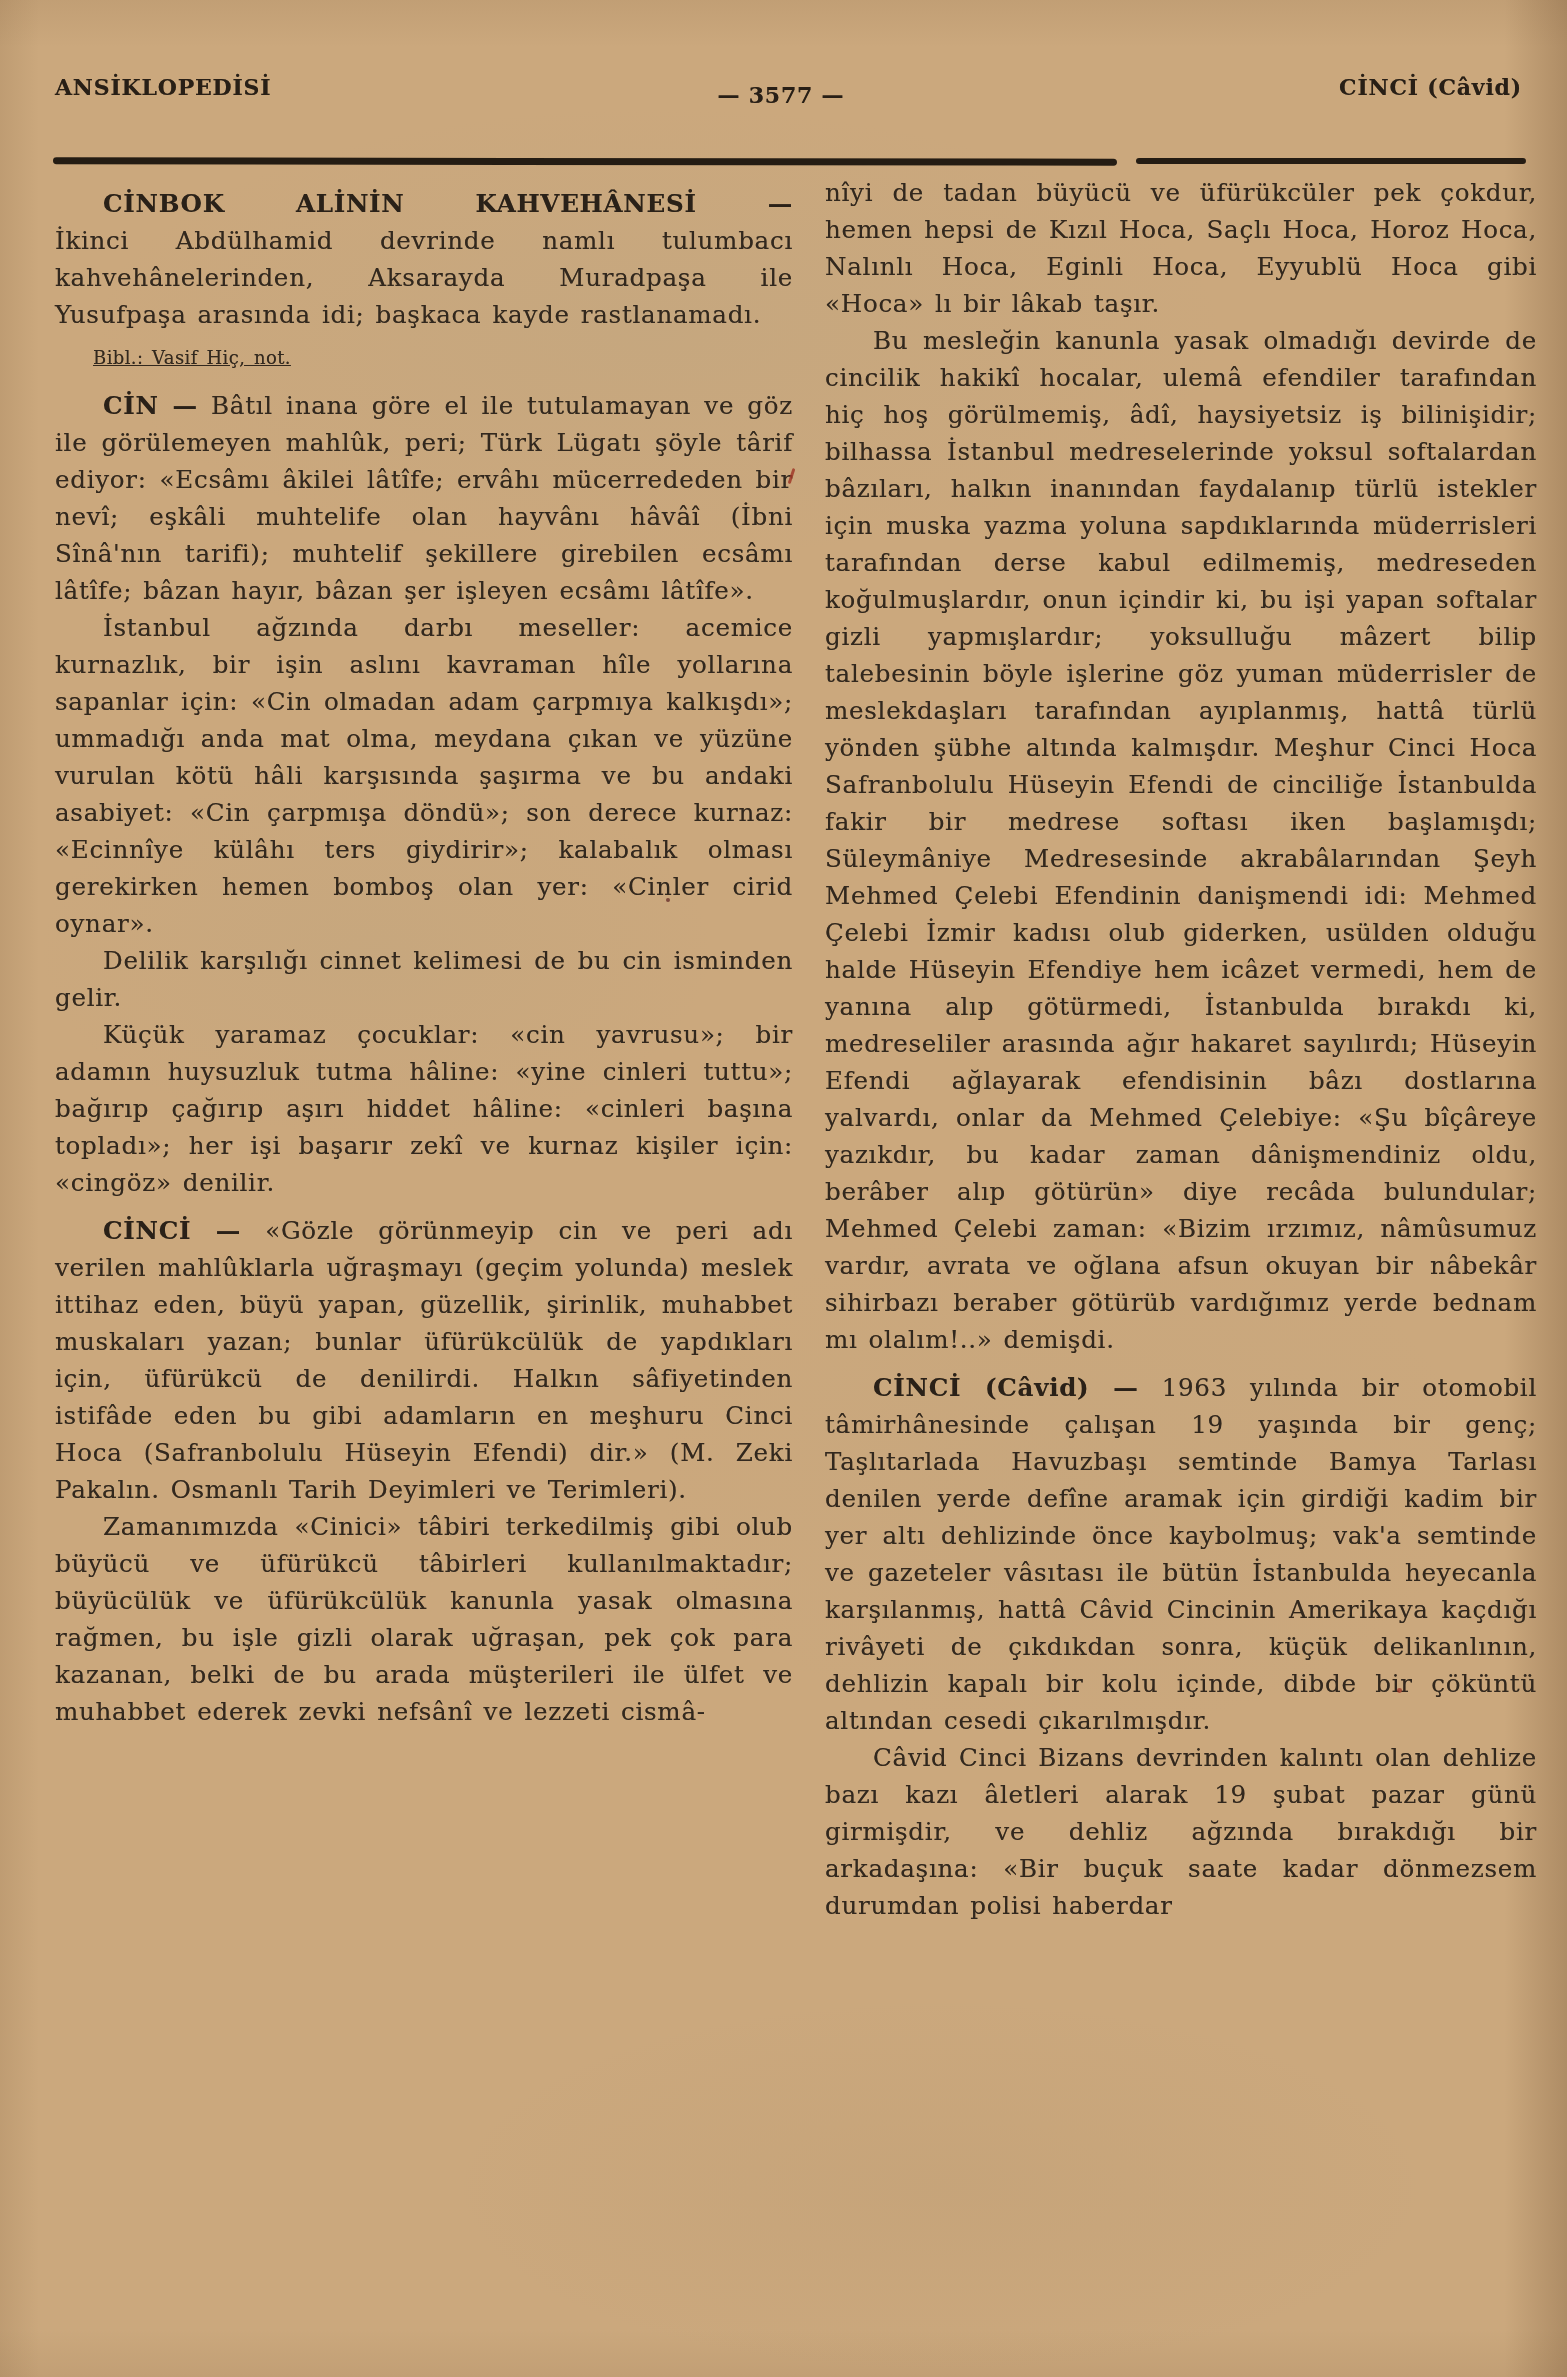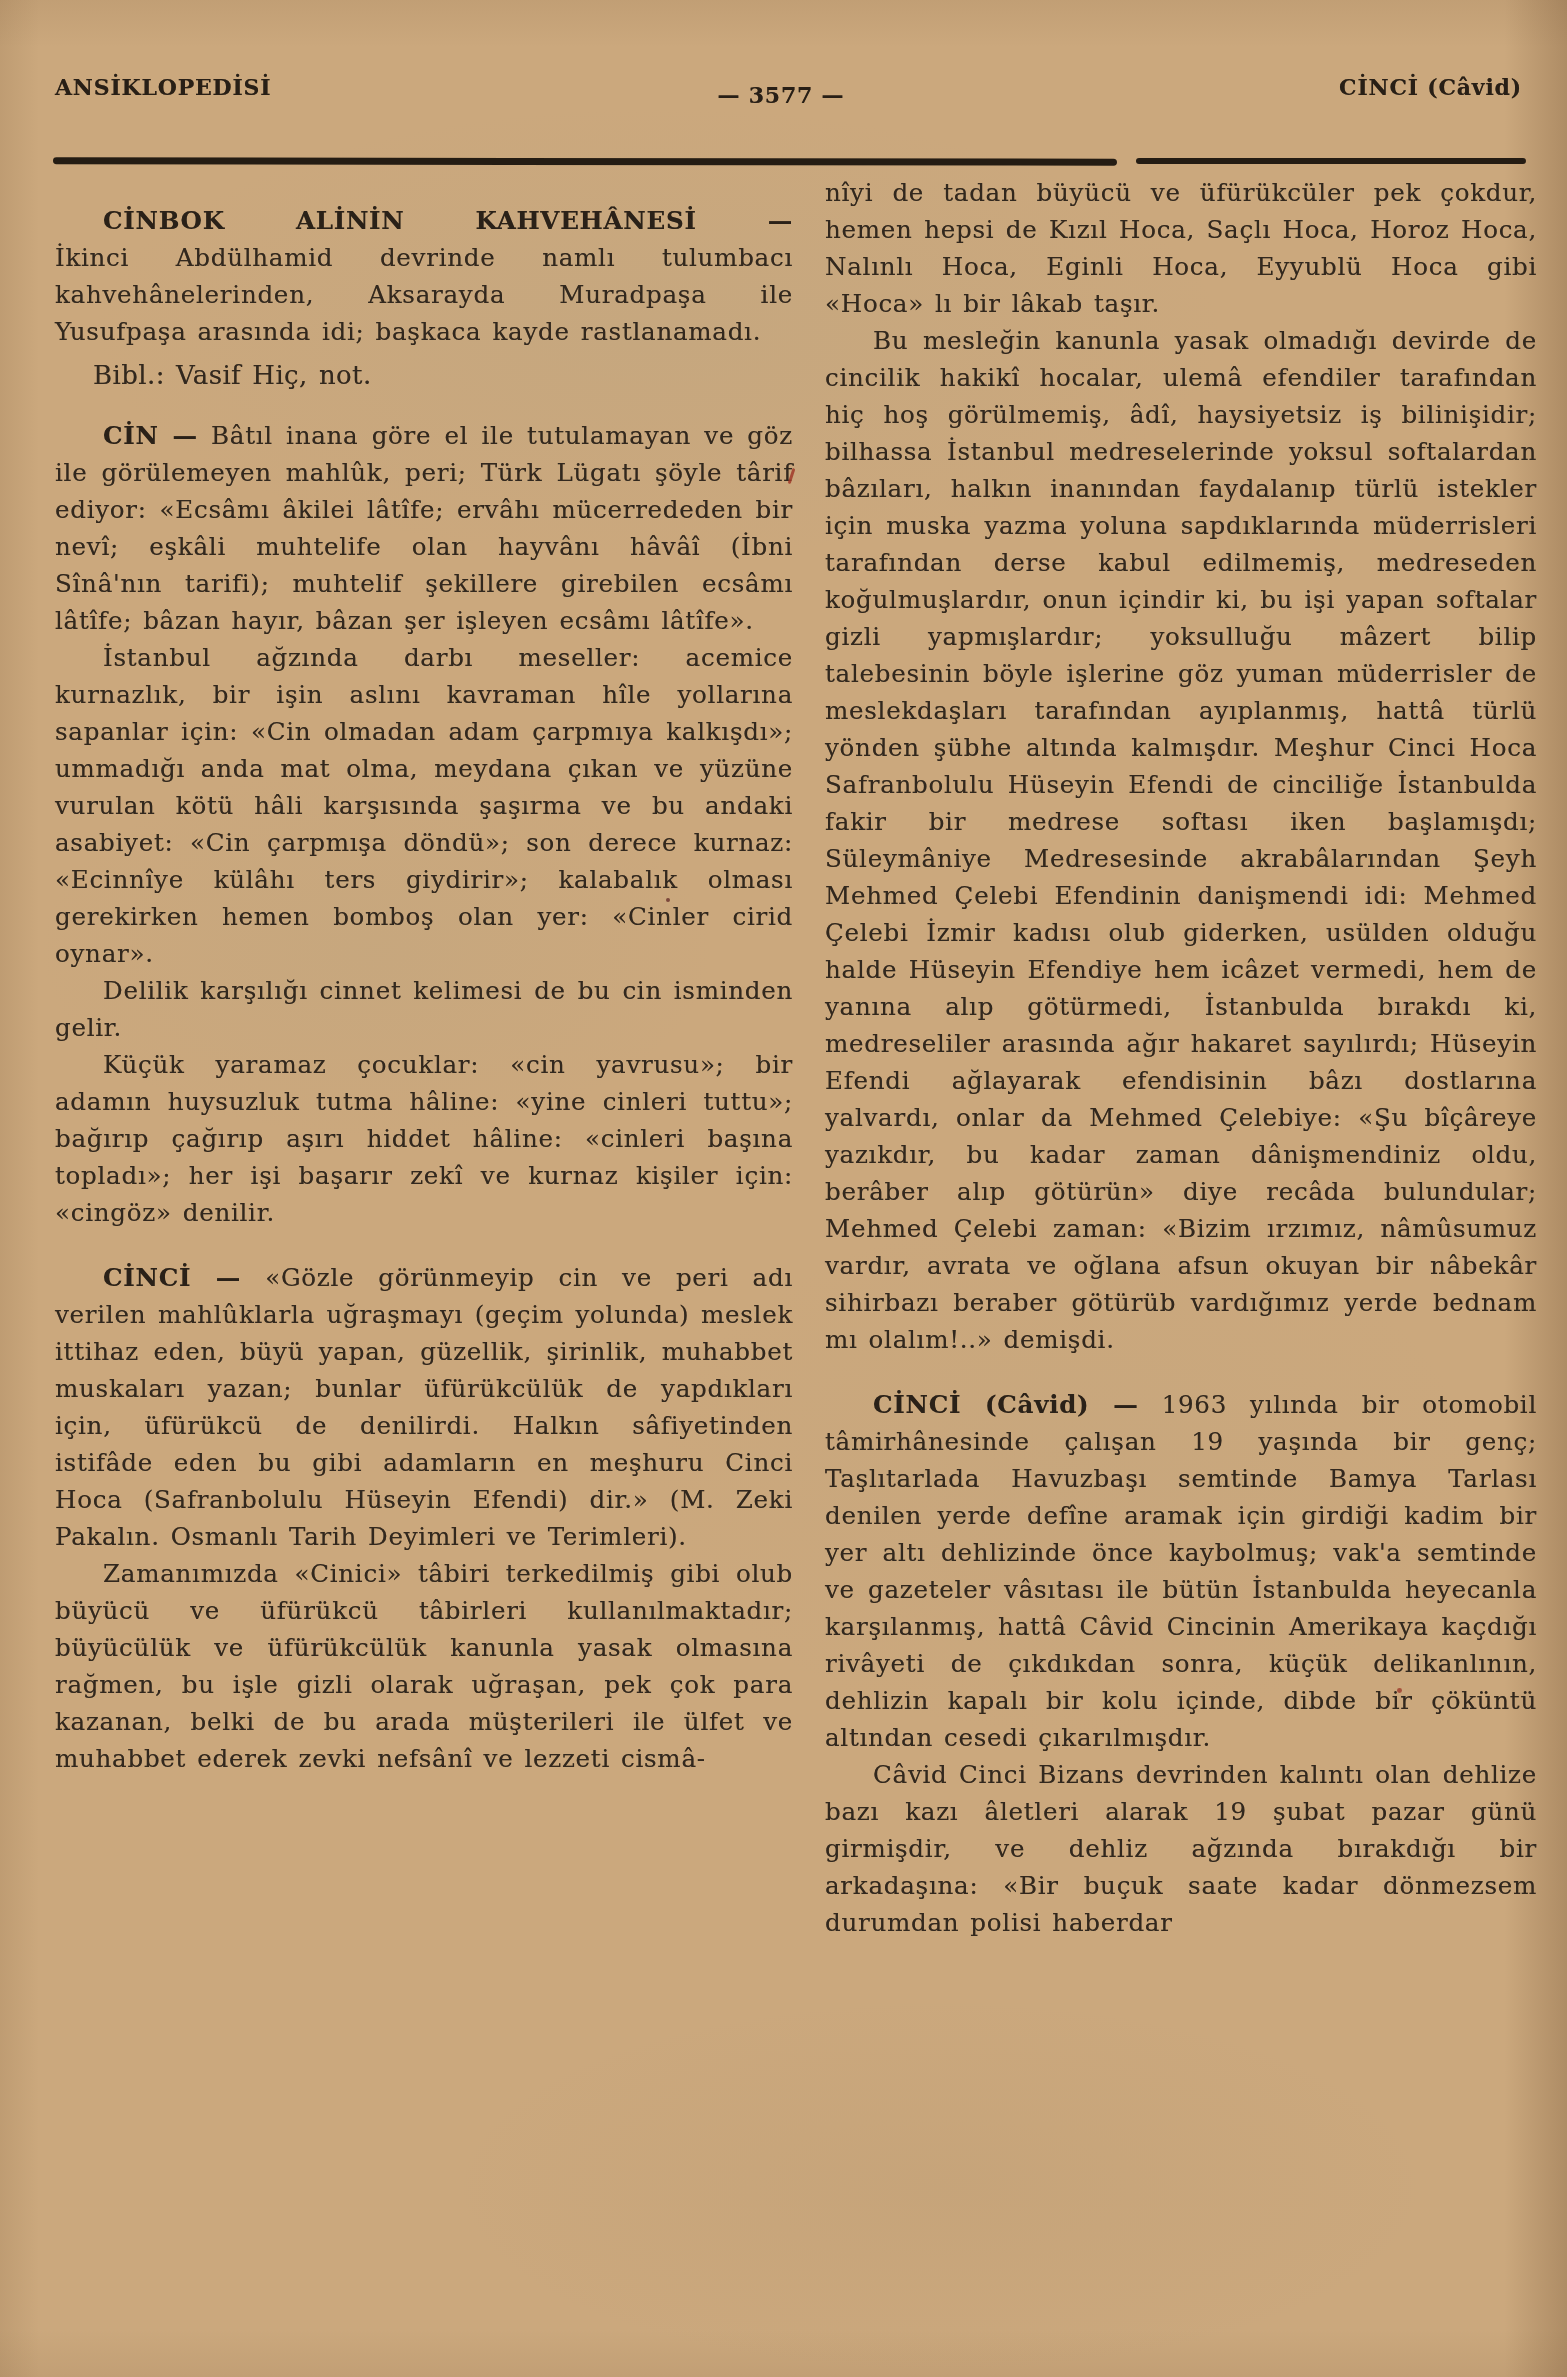--- a/index.html
+++ b/index.html
@@ -54,29 +54,30 @@
     line-height: 37px;
     letter-spacing: 0.7px;
     word-spacing: 2.5px;
     color: #32281e;
     text-shadow: 0 0 0.5px rgba(45,35,25,0.45);
   }
   .col-left  { left: 0;      width: 738px; }
   .col-right { left: 770px; width: 712px; }
   p.para { margin: 0; text-indent: 48px; }
   p.continuation { text-indent: 0; }
-  p.entry { margin-top: 28px; }
+  p.entry { margin-top: 11px; }
   .term { font-weight: bold; color: #2a2118; }
   .term-block { display: block; text-align: justify; text-align-last: justify; }
   p.bibl {
-    font-size: 26px;
+    font-size: 18px;
     line-height: 28px;
     letter-spacing: 0.4px;
     margin: 11px 0 15.3px 0;
     text-indent: 38px;
+    text-decoration: underline;
   }
   
   .speck { position: absolute; }
   .speck-red-slash {
     left: 790px; top: 468px; width: 2.7px; height: 16.4px;
     background: #a03a28; transform: rotate(18deg); border-radius: 1.6px; opacity: 0.85;
   }
   .speck-red-dot {
     left: 1397px; top: 1688px; width: 4.9px; height: 4.9px;
     background: #9e3a2a; border-radius: 50%; opacity: 0.8;

